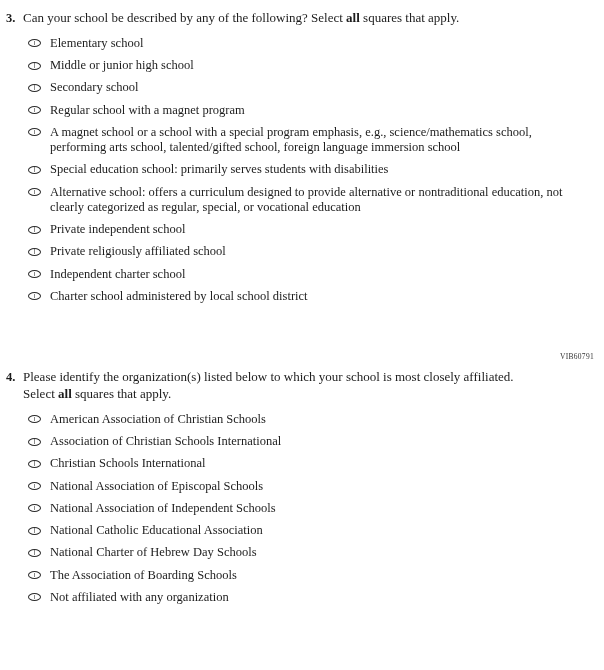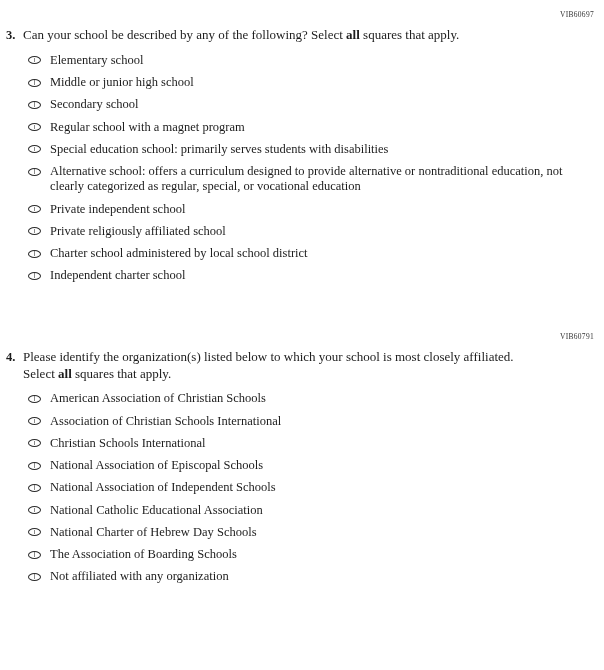--- a/index.html
+++ b/index.html
@@ -82,21 +82,20 @@
     line-height: 1.22;
     max-width: 540px;
   }
 </style>
 </head>
 <body>
 
 <div class="page">
 
   <section class="question">
-    <div class="q-code">VIB60697</div>
     <div class="prompt-row">
       <span class="q-num">3.</span>
       <p class="prompt"><span>Can your school be described by any of the following? Select </span><b>all</b><span> squares that apply.</span></p>
     </div>
     <div class="options">
       <div class="option">
         <span class="oval"></span>
         <span class="option-label">Elementary school</span>
       </div>
       <div class="option">
@@ -106,41 +105,45 @@
       <div class="option">
         <span class="oval"></span>
         <span class="option-label">Secondary school</span>
       </div>
       <div class="option">
         <span class="oval"></span>
         <span class="option-label">Regular school with a magnet program</span>
       </div>
       <div class="option">
         <span class="oval"></span>
+        <span class="option-label">A magnet school or a school with a special program emphasis, e.g., science/mathematics school, performing arts school, talented/gifted school, foreign language immersion school</span>
+      </div>
+      <div class="option">
+        <span class="oval"></span>
         <span class="option-label">Special education school: primarily serves students with disabilities</span>
       </div>
       <div class="option">
         <span class="oval"></span>
         <span class="option-label">Alternative school: offers a curriculum designed to provide alternative or nontraditional education, not clearly categorized as regular, special, or vocational education</span>
       </div>
       <div class="option">
         <span class="oval"></span>
         <span class="option-label">Private independent school</span>
       </div>
       <div class="option">
         <span class="oval"></span>
         <span class="option-label">Private religiously affiliated school</span>
       </div>
       <div class="option">
         <span class="oval"></span>
-        <span class="option-label">Charter school administered by local school district</span>
+        <span class="option-label">Independent charter school</span>
       </div>
       <div class="option">
         <span class="oval"></span>
-        <span class="option-label">Independent charter school</span>
+        <span class="option-label">Charter school administered by local school district</span>
       </div>
     </div>
   </section>
 
   <section class="question">
     <div class="q-code">VIB60791</div>
     <div class="prompt-row">
       <span class="q-num">4.</span>
       <p class="prompt"><span>Please identify the organization(s) listed below to which your school is most closely affiliated. Select </span><b>all</b><span> squares that apply.</span></p>
     </div>

